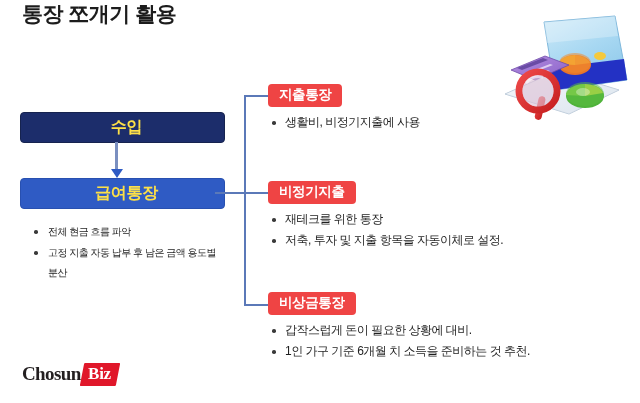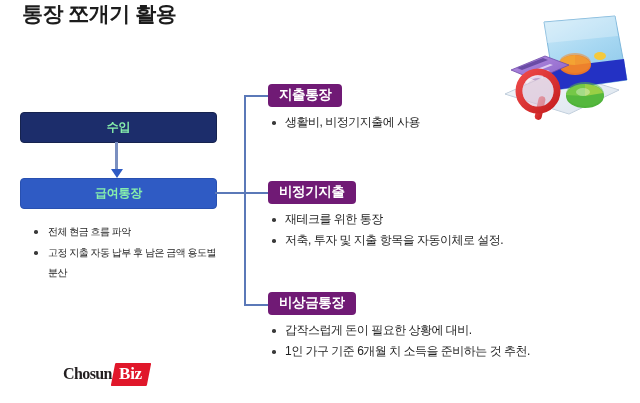--- a/index.html
+++ b/index.html
@@ -16,23 +16,24 @@
   .title{
     position:absolute;left:22px;top:0;
     font-size:21px;font-weight:bold;color:#1c1c1c;
     letter-spacing:-0.5px;white-space:nowrap;
   }
 
   
   .flowbox{
     position:absolute;
     border-radius:4px;
-    color:#86efac;font-weight:bold;font-size:12px;
+    color:#fde047;font-weight:bold;font-size:16px;
     display:flex;align-items:center;justify-content:center;
     letter-spacing:-0.3px;
+    padding-left:8px;
   }
   #income-box{
     left:20px;top:112px;width:195px;height:29px;
     background:#1c2d6b;
     border:1px solid #16234f;
   }
   #salary-box{
     left:20px;top:178px;width:195px;height:29px;
     background:#2f5bc4;
     border:1px solid #2850b0;
@@ -76,21 +77,21 @@
     position:absolute;height:1.5px;background:#5b79b8;
   }
   #branch-top{left:244px;top:95px;width:24px;}
   #branch-mid{left:215px;top:192px;width:53px;}
   #branch-bot{left:244px;top:304px;width:24px;}
 
   
   .section{position:absolute;left:268px;}
   .sec-label{
     display:inline-block;
-    background:#701a75;
+    background:#ef4444;
     color:#ffffff;font-weight:bold;font-size:13.5px;
     border-radius:4px;
     padding:3px 11px 4px 11px;
     letter-spacing:-0.4px;
     line-height:16px;
   }
   .sec-bullets{margin-top:5px;}
   .sb-item{
     position:relative;padding-left:17px;
     font-size:12px;color:#1f1f1f;
@@ -109,22 +110,22 @@
   #illustration{
     position:absolute;left:487px;top:8px;width:148px;height:112px;
   }
 
   
   #logo{
     position:absolute;left:22px;top:362px;
     display:flex;align-items:center;height:24px;
   }
   #logo-chosun{
-    font-size:16px;font-weight:bold;color:#231f20;
-    letter-spacing:-0.6px;font-family:"Liberation Serif",serif;margin-left:41px;
+    font-size:19px;font-weight:bold;color:#231f20;
+    letter-spacing:-0.6px;font-family:"Liberation Serif",serif;
   }
   #logo-biz-wrap{
     margin-left:1px;
     background:#e0172a;
     transform:skewX(-11deg);
     padding:1px 7px 2px 6px;
     border-radius:1px;
   }
   #logo-biz{
     display:block;transform:skewX(11deg);

